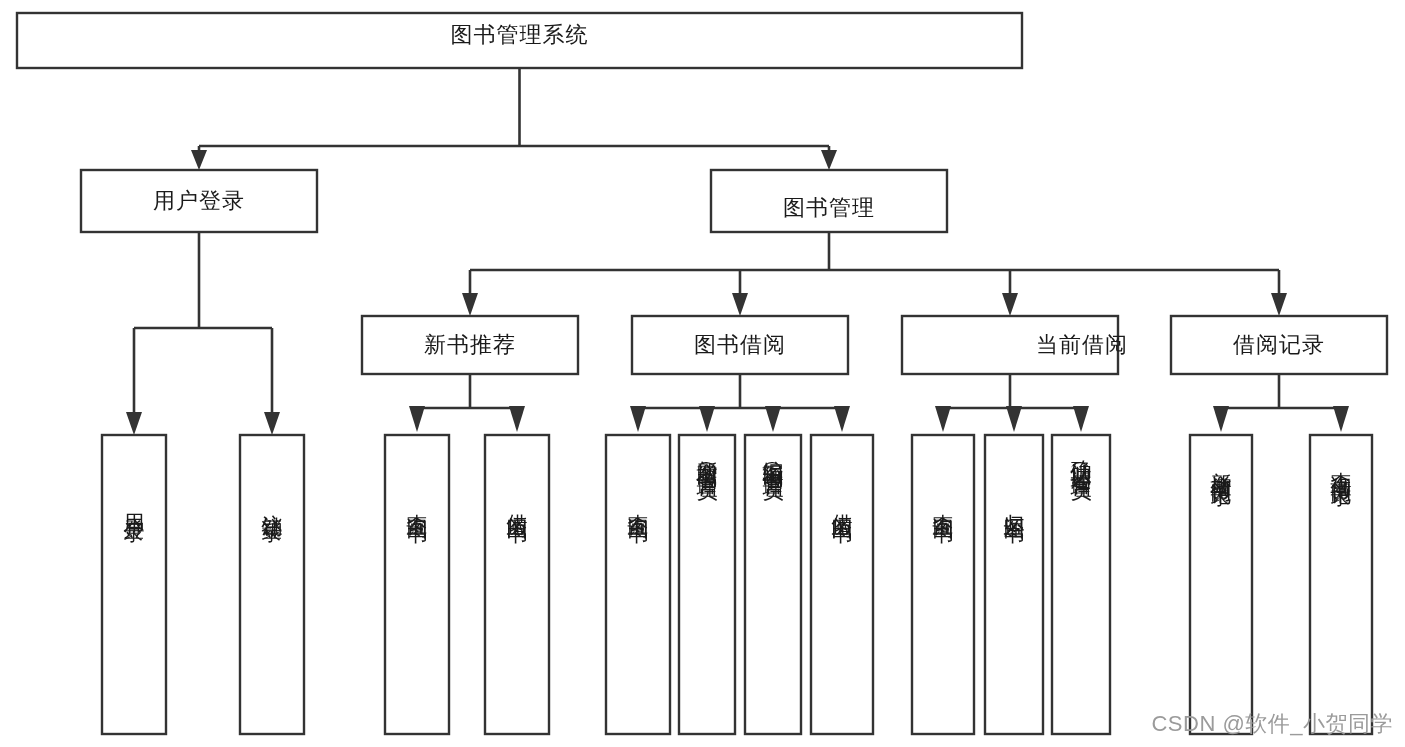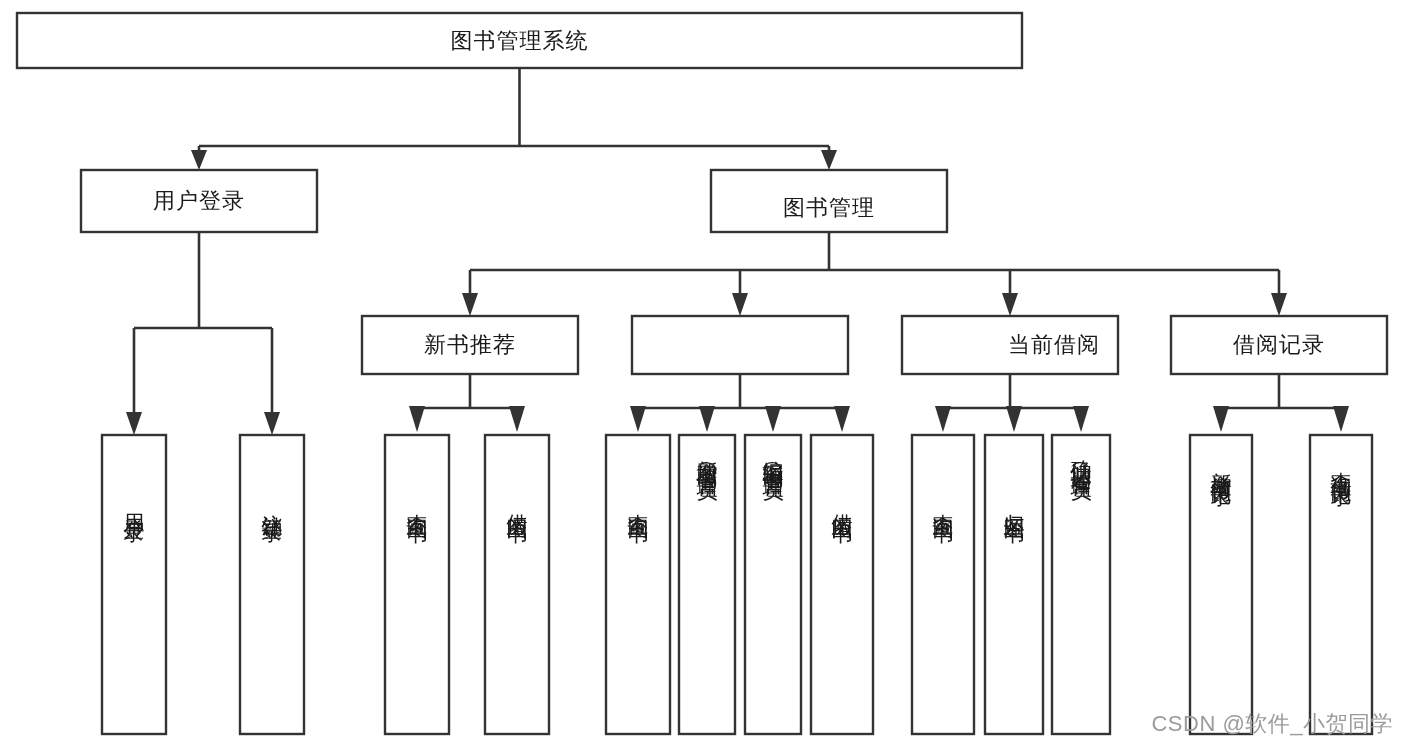--- a/index.html
+++ b/index.html
@@ -175,35 +175,38 @@
     <rect class="node-box" x="811" y="435" width="62" height="299"></rect>
 
     <rect class="node-box" x="912" y="435" width="62" height="299"></rect>
     <rect class="node-box" x="985" y="435" width="58" height="299"></rect>
     <rect class="node-box" x="1052" y="435" width="58" height="299"></rect>
 
     <rect class="node-box" x="1190" y="435" width="62" height="299"></rect>
     <rect class="node-box" x="1310" y="435" width="62" height="299"></rect>
   </svg>
 
-  <div class="box-label-wrap" style="left:17px; top:13px; width:1005px; height:55px;">
+  <div class="box-label-wrap" style="left:17px; top:7px; width:1005px; height:55px;">
     <span>图书管理系统</span>
   </div>
 
   <div class="box-label-wrap" style="left:81px; top:170px; width:236px; height:62px;">
     <span>用户登录</span>
   </div>
   <div class="box-label-wrap" style="left:711px; top:170px; width:236px; height:76px;justify-content:center;">
     <span>图书管理</span>
   </div>
 
   <div class="box-label-wrap" style="left:362px; top:316px; width:216px; height:58px;">
     <span>新书推荐</span>
   </div>
-  <div class="box-label-wrap" style="left:946px; top:316px; width:216px; height:58px;">
+  <div class="box-label-wrap" style="left:632px; top:316px; width:216px; height:58px;">
+    <span>图书借阅</span>
+  </div>
+  <div class="box-label-wrap" style="left:912px; top:316px; width:216px; height:58px;justify-content:flex-end;">
     <span>当前借阅</span>
   </div>
   <div class="box-label-wrap" style="left:1171px; top:316px; width:216px; height:58px;border-radius:27px;">
     <span>借阅记录</span>
   </div>
 
   <div class="leaf-label-wrap" style="left:102px; top:497px; width:64px; height:237px;">
     <span>用户登录</span>
   </div>
   <div class="leaf-label-wrap" style="left:240px; top:497px; width:64px; height:237px;">

